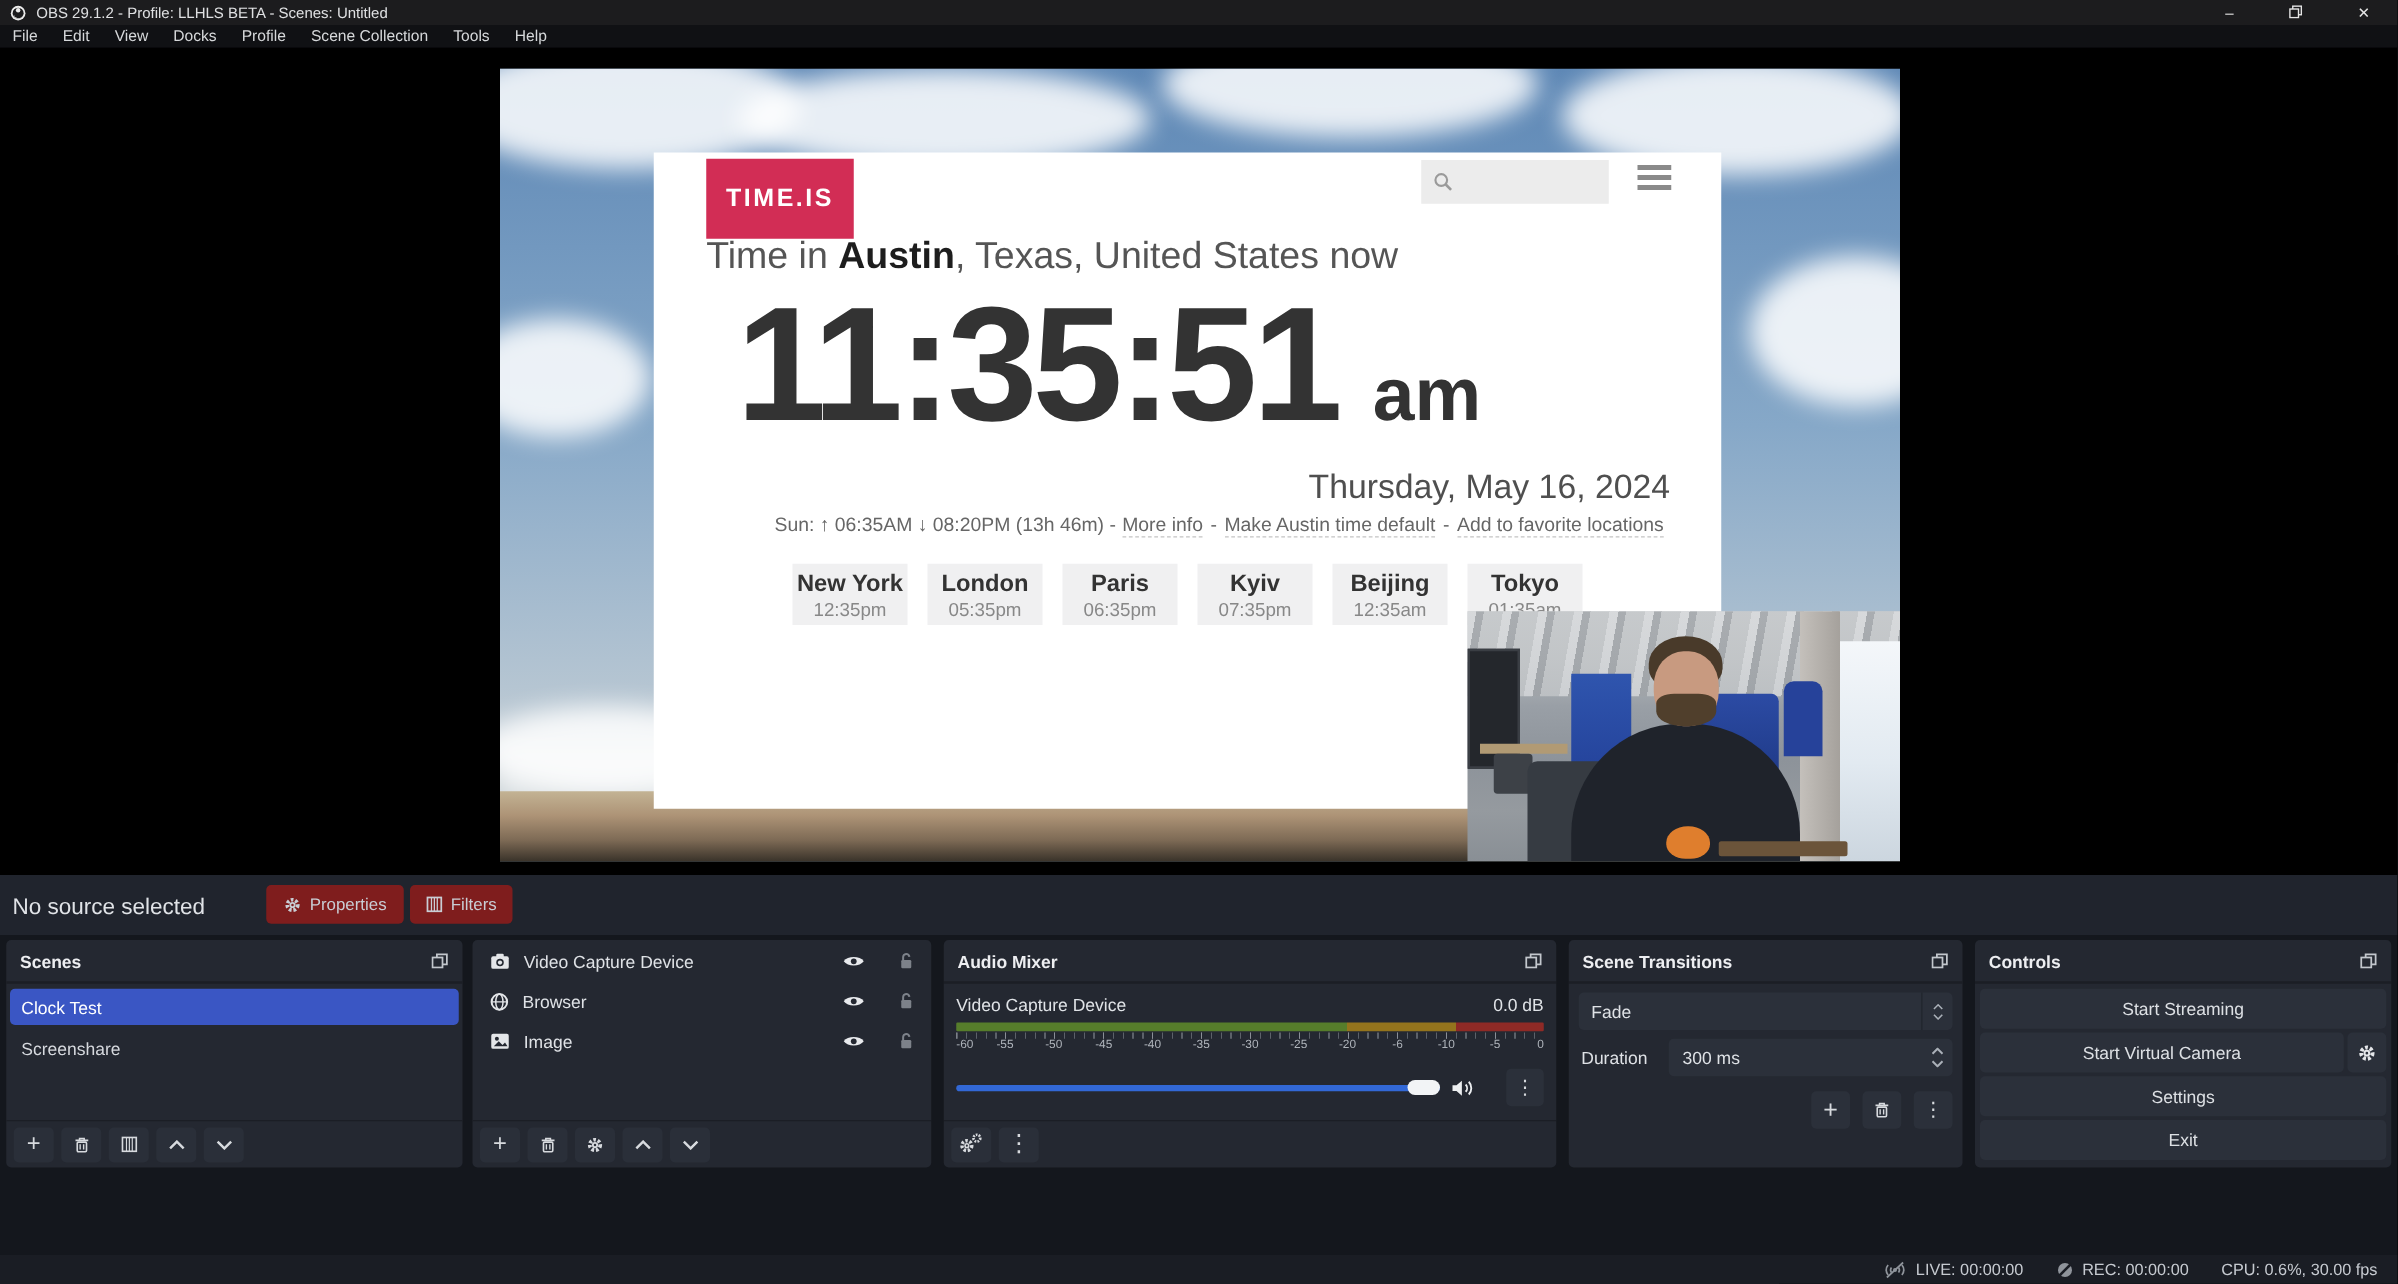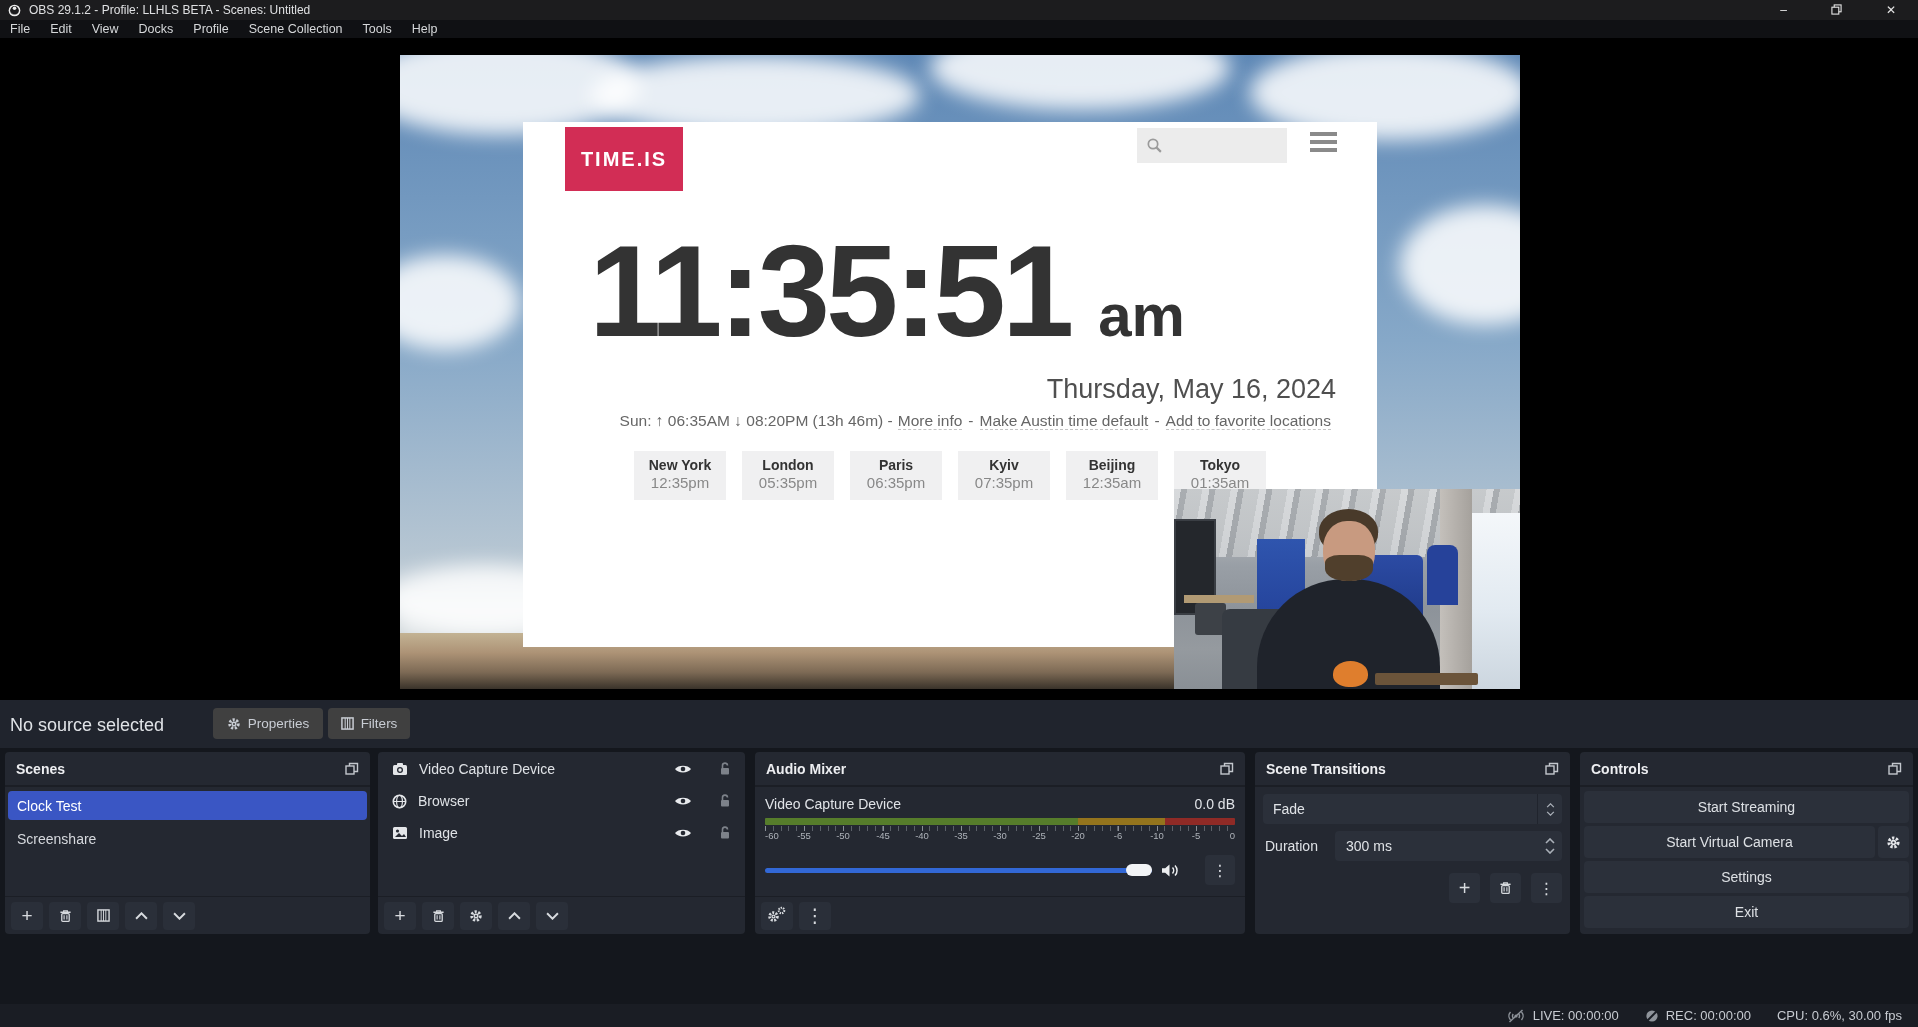--- a/index.html
+++ b/index.html
@@ -39,21 +39,21 @@
   .t-heading .city{color:#1d1d1d;font-weight:bold;}
   .t-clock{position:absolute;left:66px;top:120px;display:flex;align-items:baseline;color:#333;}
   .t-time{font-size:130px;font-weight:800;letter-spacing:-4px;line-height:98px;}
   .t-ampm{font-size:60px;font-weight:800;margin-left:28px;}
   .t-date{position:absolute;right:41px;top:252px;font-size:27px;color:#4f4f4f;}
   .t-sun{position:absolute;right:41px;top:290px;font-size:15.5px;color:#666;white-space:nowrap;}
   .t-sun .lnk{border-bottom:1px dashed #c4c4c4;margin:0 5px;}
   .t-sun .sep{margin:0 1px;}
   .t-cities{position:absolute;left:0;top:329px;width:100%;display:flex;justify-content:center;gap:16px;}
   .t-city{width:92px;height:49px;background:#f0f0f1;text-align:center;padding-top:6px;box-sizing:border-box;}
-  .t-city .nm{font-size:14px;font-weight:bold;color:#333;}
+  .t-city .nm{font-size:19px;font-weight:bold;color:#333;}
   .t-city .tm{font-size:15px;color:#888;margin-top:1px;}
 
   
   .webcam{position:absolute;left:774px;top:434px;width:346px;height:200px;overflow:hidden;
           background:linear-gradient(180deg,#c9cccf 0%,#b4b8bc 20%,#999fa6 38%,#8d939a 60%,#959a9f 80%,#898f95 100%);}
   .wc-ceiling{position:absolute;top:0;left:0;right:0;height:34%;opacity:.75;
           background:repeating-linear-gradient(100deg,#dcdee0 0 7px,#9fa3a7 7px 13px,#c6c9cb 13px 28px);}
   .wc-window{position:absolute;right:0;top:12%;width:14%;height:88%;
           background:linear-gradient(180deg,#f4f7fa,#e2eaf1 55%,#ccd6df);}
   .wc-pillar{position:absolute;right:14%;top:0;width:9%;height:100%;
@@ -72,21 +72,21 @@
           border-radius:48% 48% 0 0/80% 80% 0 0;}
   .wc-hair{position:absolute;left:42%;top:10%;width:17%;height:22%;background:#493a2a;border-radius:50% 50% 42% 42%;}
   .wc-face{position:absolute;left:43%;top:16%;width:15%;height:30%;background:#c89a80;border-radius:46%;}
   .wc-beard{position:absolute;left:43.6%;top:33%;width:13.8%;height:13%;background:#503f2c;border-radius:30% 30% 46% 46%;}
   .wc-logo{position:absolute;left:46%;bottom:1%;width:10%;height:13%;background:#df7e2d;border-radius:50% 50% 45% 45%;}
   .wc-chairback{position:absolute;left:58%;bottom:2%;width:30%;height:6%;background:#6b543a;border-radius:2px;}
 
   
   .dock-toolbar{position:absolute;left:0;top:700px;width:100%;height:48px;background:#20242d;}
   .status-text{position:absolute;left:10px;top:15px;font-size:18px;color:#e0e3e7;}
-  .btn{background:#404040;border-radius:4px;color:#c9cdd4;font-size:13.5px;
+  .btn{background:#7f1d1d;border-radius:4px;color:#c9cdd4;font-size:13.5px;
        display:flex;align-items:center;justify-content:center;gap:7px;box-sizing:border-box;}
   .props-btn{position:absolute;left:213px;top:8px;width:110px;height:31px;}
   .filters-btn{position:absolute;left:328px;top:8px;width:82px;height:31px;}
 
   
   .panel{position:absolute;top:752px;height:182px;background:#242831;border-radius:4px;overflow:hidden;}
   #scenes-panel{left:5px;width:365px;}
   #sources-panel{left:378px;width:367px;}
   #audio-panel{left:755px;width:490px;}
   #trans-panel{left:1255px;width:315px;}
@@ -217,20 +217,21 @@
               <circle cx="6.6" cy="6.6" r="4.4" fill="none" stroke="#9a9a9a" stroke-width="1.6"></circle>
               <path d="M10 10 L14 14" stroke="#9a9a9a" stroke-width="2"></path>
             </svg>
         </span>
       </div>
       <div class="t-burger">
         <span></span>
           <span></span>
           <span></span>
       </div>
+      <div class="t-heading"><span>Time in </span><span class="city">Austin</span><span>, Texas, United States now</span></div>
       <div class="t-clock">
         <span class="t-time">11:35:51</span>
         <span class="t-ampm">am</span>
       </div>
       <div class="t-date">Thursday, May 16, 2024</div>
       <div class="t-sun">
         <span>Sun: ↑ 06:35AM ↓ 08:20PM (13h 46m) -</span><span class="lnk">More info</span><span class="sep">-</span><span class="lnk">Make Austin time default</span><span class="sep">-</span><span class="lnk">Add to favorite locations</span>
       </div>
       <div class="t-cities">
         <div class="t-city">

